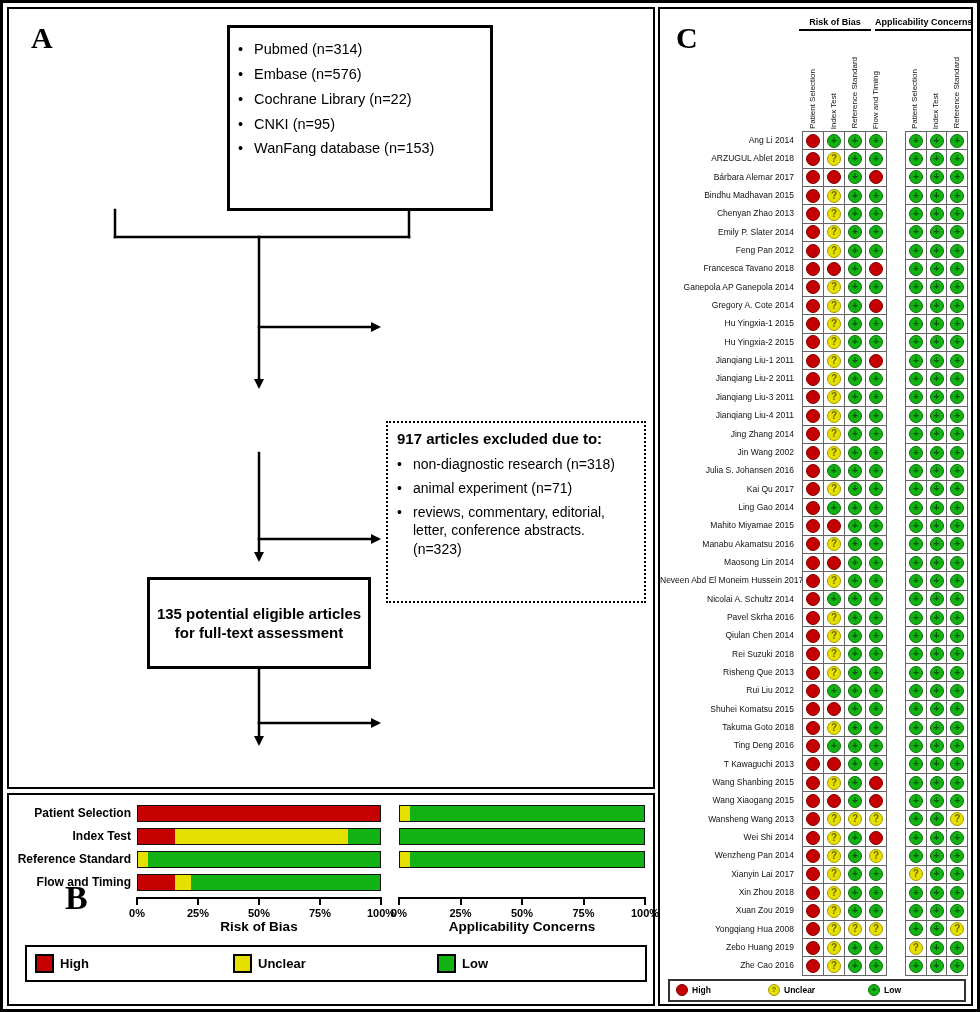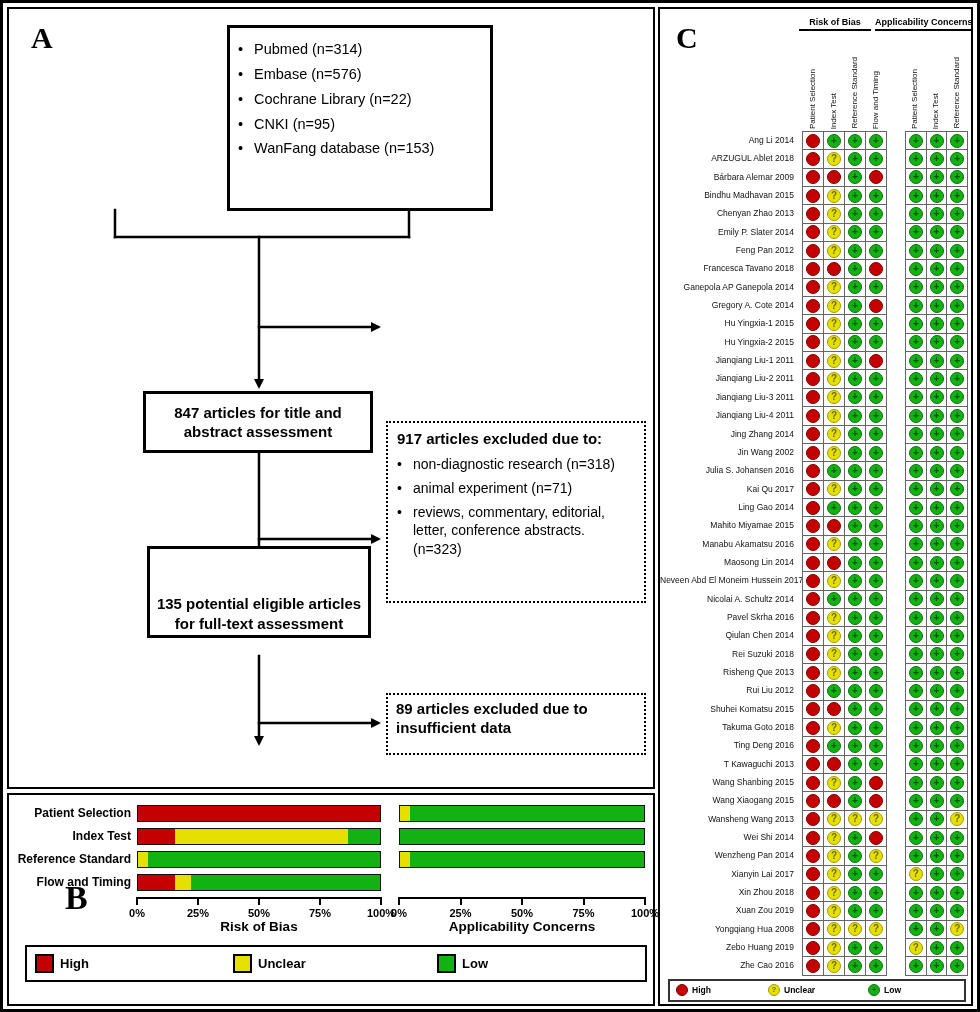--- a/index.html
+++ b/index.html
@@ -97,49 +97,43 @@
           </div>
           <div class="bullet">
             <div class="b">•</div>
             <div>WanFang database  (n=153)</div>
           </div>
         </div>
     </div>
 
 
 
-    <div class="solidbox" style="left:134px;top:382px;width:230px;height:62px;">
-      <div>847 articles for title and abstract assessment</div>
-    </div>
 
     <div class="dottedbox" id="dotted712" style="left:377px;top:412px;width:260px;height:182px;padding:7px 9px;">
       <div class="boxtitle">917 articles excluded due to:</div>
       <div id="ex712Items">
           <div class="bullet">
             <div class="b">•</div>
             <div>non-diagnostic research  (n=318)</div>
           </div>
           <div class="bullet">
             <div class="b">•</div>
             <div>animal experiment  (n=71)</div>
           </div>
           <div class="bullet">
             <div class="b">•</div>
             <div>reviews, commentary, editorial, letter, conference abstracts.  (n=323)</div>
           </div>
         </div>
     </div>
 
-    <div class="solidbox" style="left:138px;top:537px;width:224px;height:92px;align-items:flex-end;">
+    <div class="solidbox" style="left:138px;top:568px;width:224px;height:92px;">
       <div>135 potential eligible articles for full-text assessment</div>
     </div>
 
-    <div class="dottedbox" style="left:377px;top:684px;width:260px;height:62px;">
-      <div>89 articles excluded due to insufficient data</div>
-    </div>
 
   </div>
 
   <div class="panel" id="panelB">
     <div class="plabel" style="left:56px;top:86px;font-size:34px;">B</div>
     <div id="pbCats">
         <div class="cat" style="top: 10px; left: 0px;">Patient Selection</div>
         <div class="cat" style="top: 33px; left: 0px;">Index Test</div>
         <div class="cat" style="top: 56px; left: 0px;">Reference Standard</div>
         <div class="cat" style="top: 79px; left: 0px;">Flow and Timing</div>
@@ -241,21 +235,21 @@
         <div class="rothead" style="left: 265.7px; top: 28px; width: 20.7px; height: 92px;">
           <span>Index Test</span>
         </div>
         <div class="rothead" style="left: 286.4px; top: 28px; width: 20.7px; height: 92px;">
           <span>Reference Standard</span>
         </div>
       </div>
     <div class="namecol" id="pcNames">
         <div>Ang Li 2014</div>
         <div>ARZUGUL Ablet 2018</div>
-        <div>Bárbara Alemar 2009</div>
+        <div>Bárbara Alemar 2017</div>
         <div>Bindhu Madhavan 2015</div>
         <div>Chenyan Zhao 2013</div>
         <div>Emily P. Slater 2014</div>
         <div>Feng Pan 2012</div>
         <div>Francesca Tavano 2018</div>
         <div>Ganepola AP Ganepola 2014</div>
         <div>Gregory A. Cote 2014</div>
         <div>Hu Yingxia-1 2015</div>
         <div>Hu Yingxia-2 2015</div>
         <div>Jianqiang Liu-1 2011</div>

